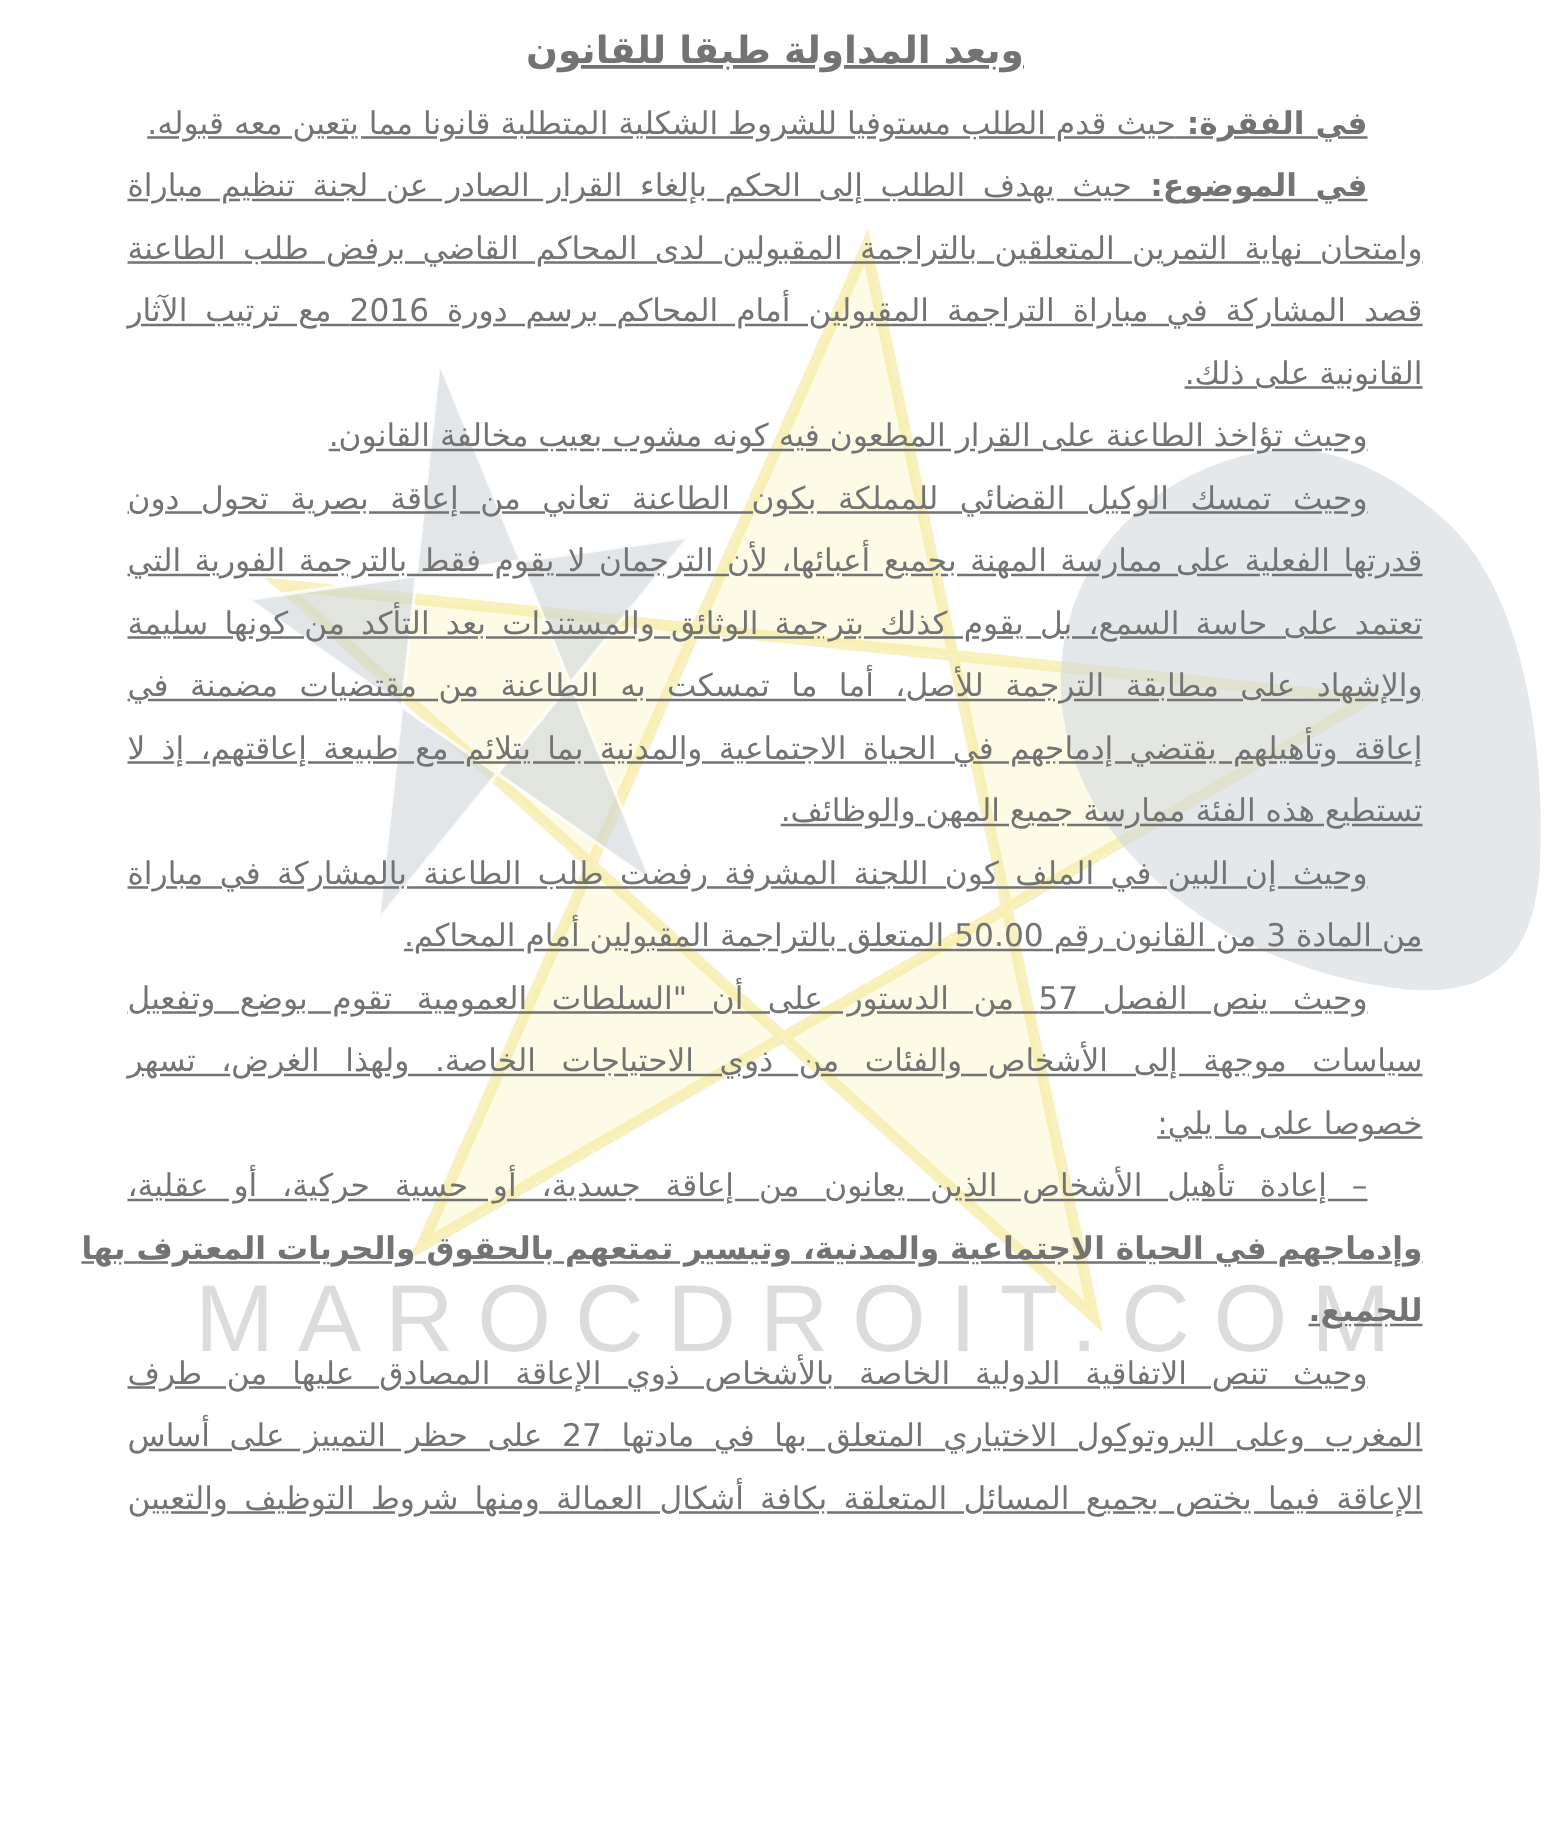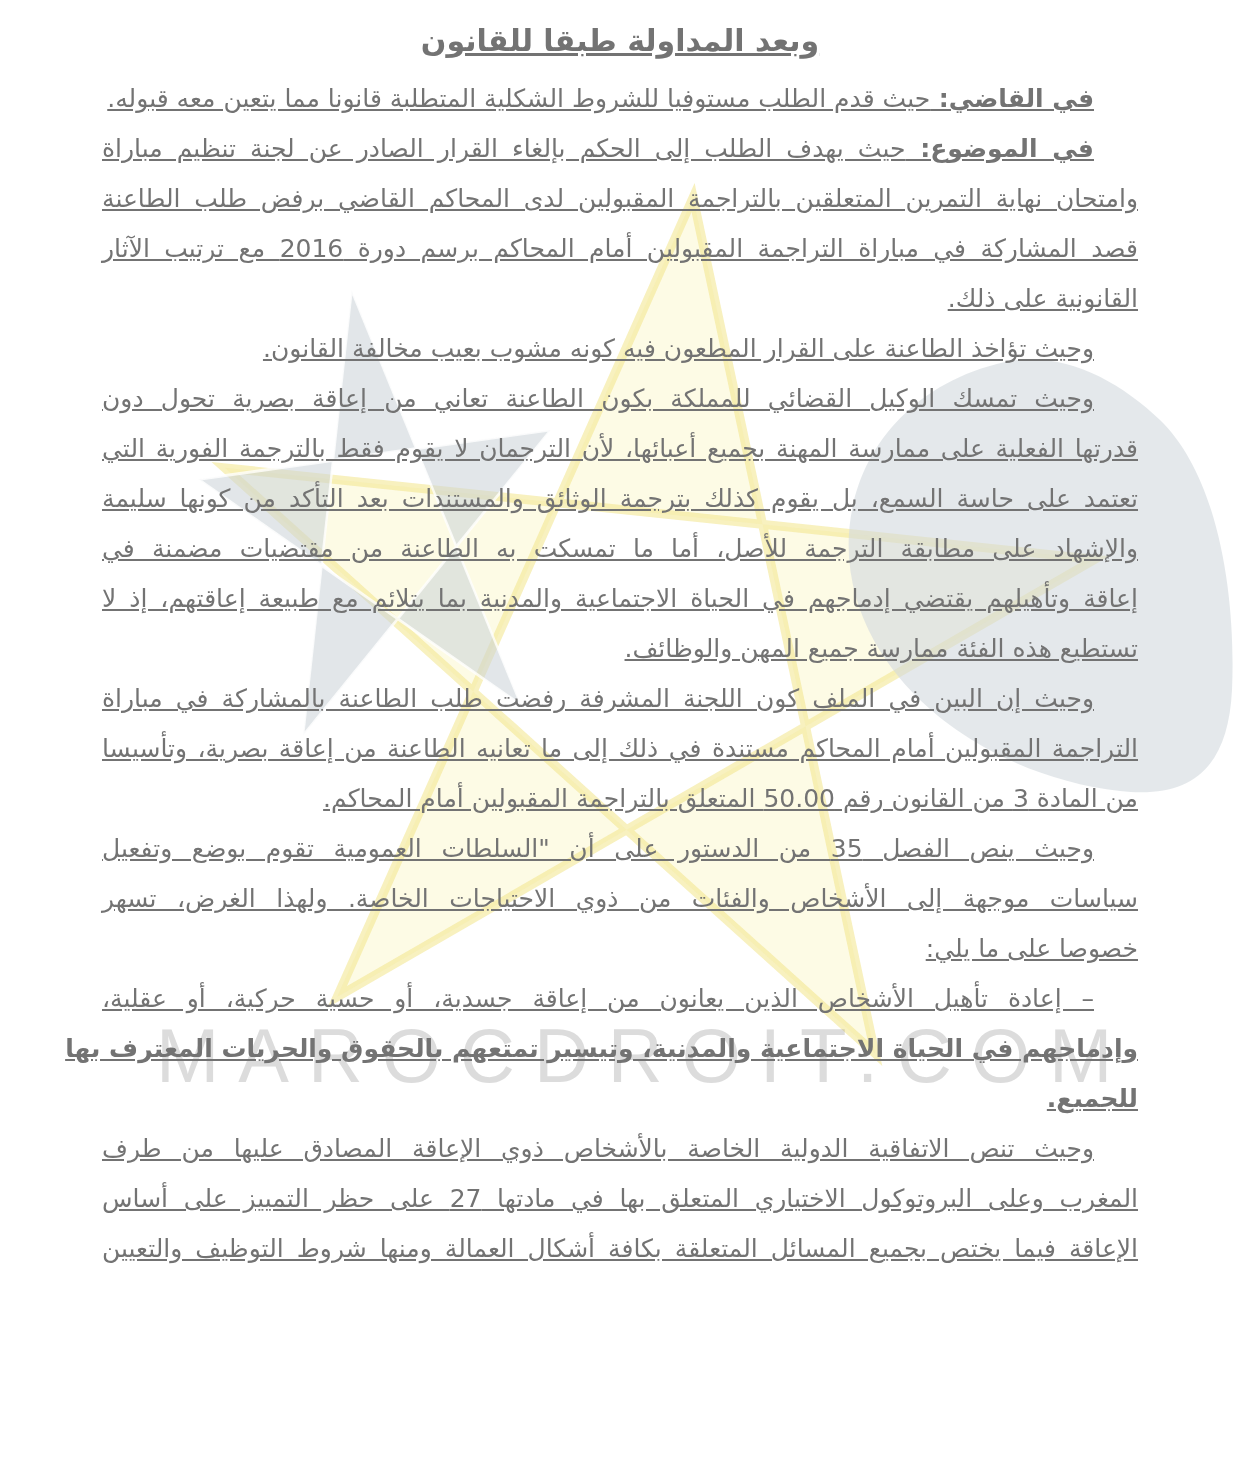--- a/index.html
+++ b/index.html
@@ -80,46 +80,45 @@
 
     <path class="wm-blob-gray" d="M 1005 362 C 880 390 828 500 856 597 C 886 702 1000 777 1120 791 C 1190 799 1228 770 1232 690 C 1236 600 1220 478 1160 420 C 1118 380 1062 350 1005 362 Z" fill="#d2d8dd"></path>
   </svg>
   <div class="wm-site-text">MAROCDROIT.COM</div>
 </div>
 
 <div class="doc-content">
   <div class="doc-title">وبعد المداولة طبقا للقانون</div>
   <div>
       <div class="para">
-        <div class="line last"><b>في القاضي: </b><span>حيث قدم الطلب مستوفيا للشروط الشكلية المتطلبة قانونا مما يتعين معه قبوله.</span></div>
+        <div class="line last"><b>في الفقرة: </b><span>حيث قدم الطلب مستوفيا للشروط الشكلية المتطلبة قانونا مما يتعين معه قبوله.</span></div>
       </div>
       <div class="para">
         <div class="line"><b>في الموضوع: </b><span>حيث يهدف الطلب إلى الحكم بإلغاء القرار الصادر عن لجنة تنظيم مباراة</span></div>
         <div class="line"><span>وامتحان نهاية التمرين المتعلقين بالتراجمة المقبولين لدى المحاكم القاضي برفض طلب الطاعنة</span></div>
         <div class="line"><span>قصد المشاركة في مباراة التراجمة المقبولين أمام المحاكم برسم دورة 2016 مع ترتيب الآثار</span></div>
         <div class="line last"><span>القانونية على ذلك.</span></div>
       </div>
       <div class="para">
         <div class="line last"><span>وحيث تؤاخذ الطاعنة على القرار المطعون فيه كونه مشوب بعيب مخالفة القانون.</span></div>
       </div>
       <div class="para">
         <div class="line"><span>وحيث تمسك الوكيل القضائي للمملكة بكون الطاعنة تعاني من إعاقة بصرية تحول دون</span></div>
         <div class="line"><span>قدرتها الفعلية على ممارسة المهنة بجميع أعبائها، لأن الترجمان لا يقوم فقط بالترجمة الفورية التي</span></div>
         <div class="line"><span>تعتمد على حاسة السمع، بل يقوم كذلك بترجمة الوثائق والمستندات بعد التأكد من كونها سليمة</span></div>
         <div class="line"><span>والإشهاد على مطابقة الترجمة للأصل، أما ما تمسكت به الطاعنة من مقتضيات مضمنة في</span></div>
         <div class="line"><span>إعاقة وتأهيلهم يقتضي إدماجهم في الحياة الاجتماعية والمدنية بما يتلائم مع طبيعة إعاقتهم، إذ لا</span></div>
         <div class="line last"><span>تستطيع هذه الفئة ممارسة جميع المهن والوظائف.</span></div>
       </div>
       <div class="para">
         <div class="line"><span>وحيث إن البين في الملف كون اللجنة المشرفة رفضت طلب الطاعنة بالمشاركة في مباراة</span></div>
-        <div class="line"><span>التراجمة المقبولين أمام المحاكم مستندة في ذلك إلى ما تعانيه الطاعنة من إعاقة بصرية، وتأسيسا</span></div>
         <div class="line last"><span>من المادة 3 من القانون رقم 50.00 المتعلق بالتراجمة المقبولين أمام المحاكم.</span></div>
       </div>
       <div class="para">
-        <div class="line"><span>وحيث ينص الفصل 35 من الدستور على أن "السلطات العمومية تقوم بوضع وتفعيل</span></div>
+        <div class="line"><span>وحيث ينص الفصل 57 من الدستور على أن "السلطات العمومية تقوم بوضع وتفعيل</span></div>
         <div class="line"><span>سياسات موجهة إلى الأشخاص والفئات من ذوي الاحتياجات الخاصة. ولهذا الغرض، تسهر</span></div>
         <div class="line last"><span>خصوصا على ما يلي:</span></div>
       </div>
       <div class="para">
         <div class="line"><span>– إعادة تأهيل الأشخاص الذين يعانون من إعاقة جسدية، أو حسية حركية، أو عقلية،</span></div>
         <div class="line"><b>وإدماجهم في الحياة الاجتماعية والمدنية، وتيسير تمتعهم بالحقوق والحريات المعترف بها</b></div>
         <div class="line last"><b>للجميع.</b></div>
       </div>
       <div class="para">
         <div class="line"><span>وحيث تنص الاتفاقية الدولية الخاصة بالأشخاص ذوي الإعاقة المصادق عليها من طرف</span></div>

